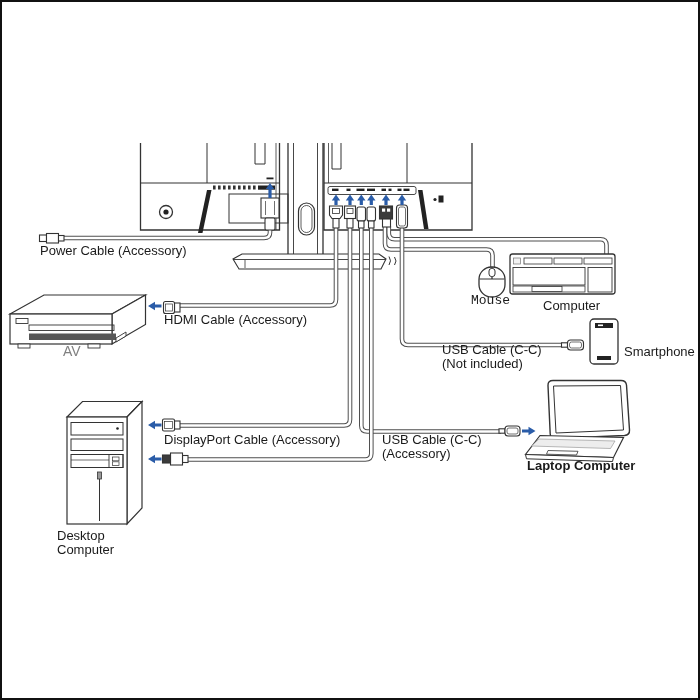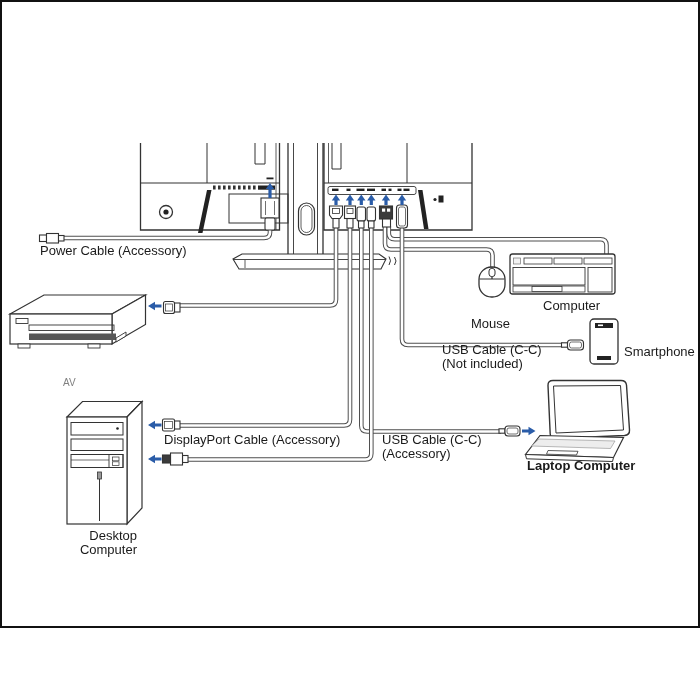--- a/index.html
+++ b/index.html
@@ -1,27 +1,27 @@
 <!DOCTYPE html>
 <html style="--c-arrow: #2a5ca8; --c-outline: #333333; --c-cable: #4f4f4f; --c-ink: #222222; --c-tray: #575757; --c-avtext: #808080;"><head>
 <meta charset="utf-8">
 <style>
   html,body{margin:0;padding:0;background:#fff;}
   .canvas{
-    position:relative;width:700px;height:628px;box-sizing:border-box;
+    position:relative;width:700px;height:700px;box-sizing:border-box;
     border:2px solid #111;background:#fff;overflow:hidden;
     font-family:"Liberation Sans",sans-serif;
   }
   .lbl{
     position:absolute;font-size:13px;line-height:14px;color:#1a1a1a;
     white-space:nowrap;
   }
   .lbl.right{text-align:left;}
-  .lbl.center{text-align:right;}
-  .lbl.gray{color:var(--c-avtext,#808080);font-size:10px;margin-top:32px;}
+  .lbl.center{text-align:left;}
+  .lbl.gray{color:var(--c-avtext,#808080);font-size:14px;}
   svg{position:absolute;left:0;top:0;}
   .oln{stroke:var(--c-outline,#333);fill:none;}
   .wfill{stroke:var(--c-outline,#333);fill:#fff;}
   .ink{fill:var(--c-ink,#222);stroke:none;}
   .dark{fill:#3b3b3b;stroke:var(--c-outline,#333);}
   .tray-fill{fill:var(--c-tray,#575757);stroke:none;}
   .arrow-fill{fill:var(--c-arrow,#2a5ca8);stroke:none;}
   .cable-outer{stroke:var(--c-cable,#4f4f4f);fill:none;stroke-width:4.6;}
   .cable-inner{stroke:#fff;fill:none;stroke-width:2.6;}
   .key{fill:#f2f2f2;stroke:#777;stroke-width:.7;}
@@ -289,30 +289,31 @@
     <path class="wfill" d="M551,378.5 H619 Q624,378.5 624.5,383 L627.5,428 Q627.8,433 622.5,433.5 L553.5,436.5 Q548.5,436.8 548.2,432 L546,383.5 Q545.8,378.5 551,378.5 Z" stroke-width="1.4"></path>
     <polygon class="wfill" points="551.5,384 618.5,383.5 621.5,428 554,431" stroke-width="1"></polygon>
     <polygon class="wfill" points="538,433.5 621.5,435.5 611.5,455.5 523.5,452.5" stroke-width="1.2"></polygon>
     <polygon points="537,437 613,439 608.5,446.5 529.5,444" fill="#ededed" stroke="#999" stroke-width="0.7"></polygon>
     <polygon class="oln" points="546,448.5 576,449.3 574.5,453 544.5,452.2" stroke-width="0.8"></polygon>
     <polygon class="wfill" points="523.5,452.5 611.5,455.5 610.5,459.5 524.5,456.8" stroke-width="1"></polygon>
   </g>
 </svg>
 
   <div class="lbl" style="left:38px;top:242px;">Power Cable (Accessory)</div>
+  <div class="lbl" style="left:162px;top:311px;">HDMI Cable (Accessory)</div>
   <div class="lbl" style="left:162px;top:431px;text-align:center;">DisplayPort Cable (Accessory)</div>
   <div class="lbl right" style="left:380px;top:431px;width:135px;">
     <div>USB Cable (C-C)</div>
     <div>(Accessory)</div>
   </div>
   <div class="lbl right" style="left:440px;top:341px;width:138px;">
     <div>USB Cable (C-C)</div>
     <div>(Not included)</div>
   </div>
-  <div class="lbl" style="left:469px;top:315px;">Mouse</div>
+  <div class="lbl" style="left:469px;top:292px;font-family:Liberation Mono, monospace;">Mouse</div>
   <div class="lbl" style="left:541px;top:297px;">Computer</div>
   <div class="lbl" style="left:622px;top:343px;">Smartphone</div>
   <div class="lbl" style="left:525px;top:457px;font-weight:bold;">Laptop Computer</div>
   <div class="lbl center" style="left:55px;top:527px;width:80px;">
     <div>Desktop</div>
     <div>Computer</div>
   </div>
   <div class="lbl gray" style="left:61px;top:342px;">AV</div>
 </div>
 

